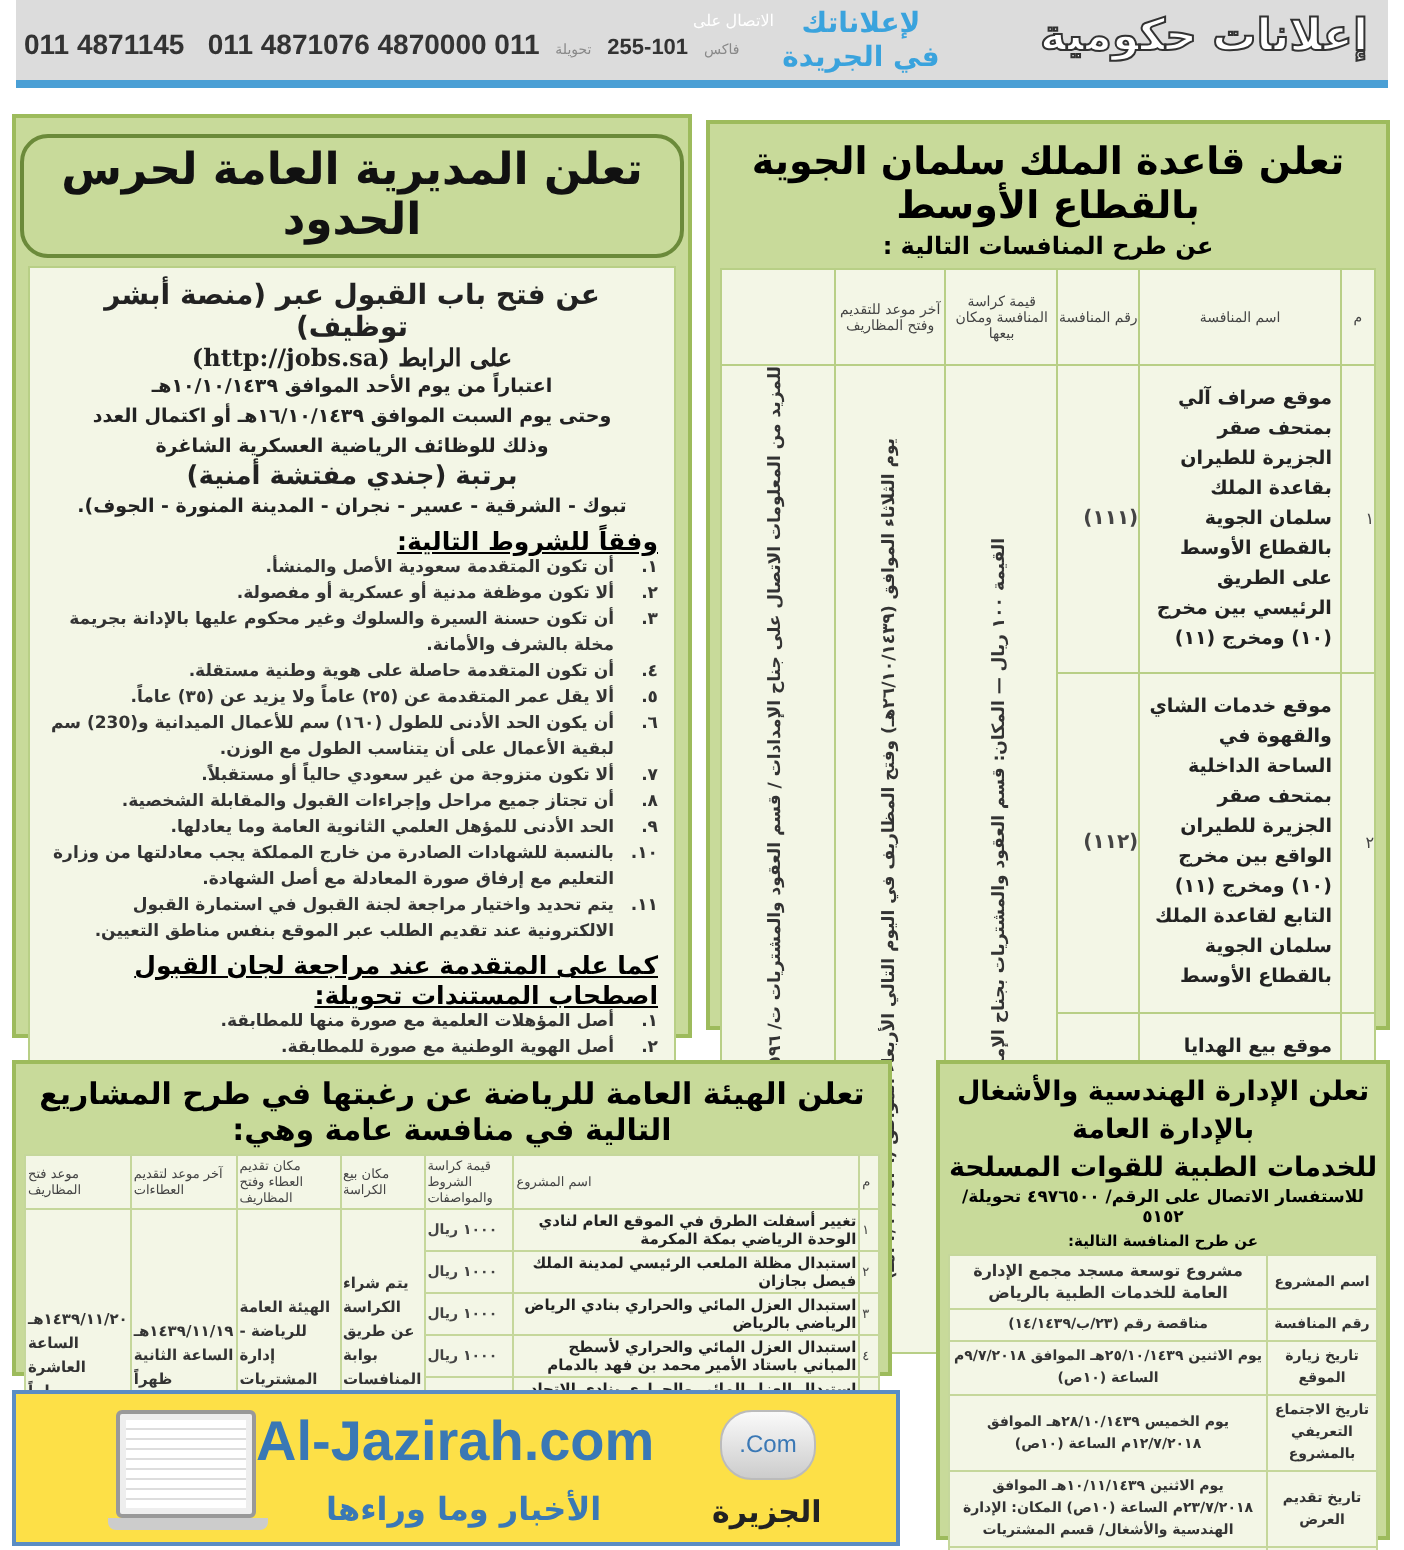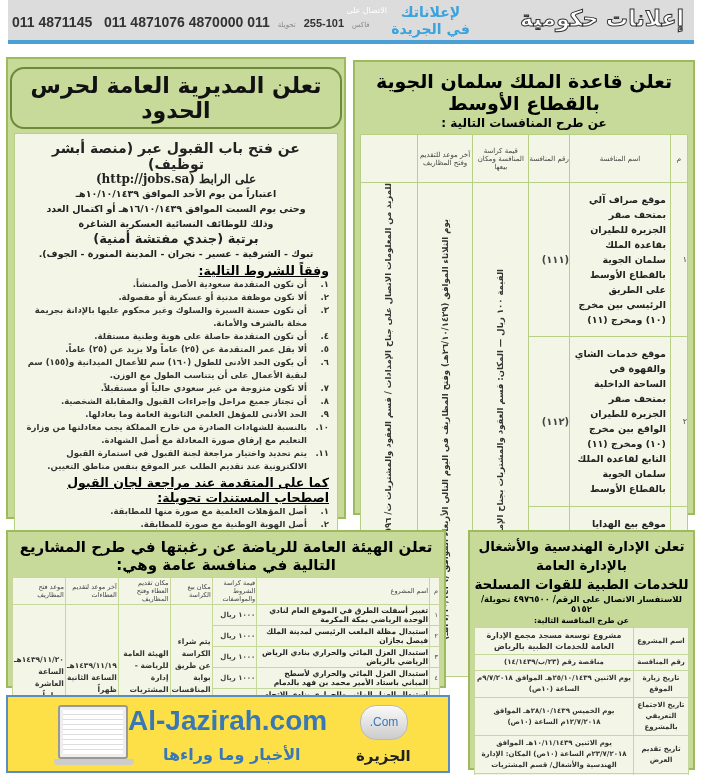--- a/index.html
+++ b/index.html
@@ -31,21 +31,21 @@
 .ab table{direction:rtl;background:#f3f6e6}
 .ab td,.ab th{border:1px solid #b8cf86;font-size:7px;color:#444;font-weight:normal;vertical-align:middle}
 .ab th{height:48px}
 .ab td.name{font-size:9.5px;font-weight:bold;color:#222;line-height:15px;padding:4px}
 .ab td.num{font-size:10px;font-weight:bold;width:42px}
 .ab td.m{width:18px;font-size:8px}
 .vt{writing-mode:vertical-rl;transform:rotate(180deg);font-size:8.5px;font-weight:bold;color:#333;line-height:13px;margin:auto}
 
 .sp .ttl{text-align:center;font-size:15px;font-weight:bold;direction:rtl;margin:6px 0 3px}
 .sp table{direction:rtl;background:#f3f6e6}
-.sp td,.sp th{border:1px solid #c5d79b;font-size:6.5px;color:#444;text-align:right;font-weight:normal;vertical-align:middle;padding:1px}
+.sp td,.sp th{border:1px solid #c5d79b;font-size:6.5px;color:#444;text-align:left;font-weight:normal;vertical-align:middle;padding:1px}
 .sp td.pn{text-align:right;font-size:7.5px;font-weight:bold;color:#222;height:13px}
 .sp td.pr{font-size:7px;font-weight:bold}
 .sp td.big{font-size:7.5px;font-weight:bold;line-height:12px;color:#333}
 
 .md .ttl{text-align:center;font-size:13.5px;font-weight:bold;direction:rtl;line-height:19px;margin-top:5px}
 .md .p{text-align:center;font-size:8.5px;font-weight:bold;direction:rtl}
 .md table{direction:rtl;background:#f3f6e6}
 .md td{border:1px solid #c5d79b;font-size:7px;color:#333;text-align:center;font-weight:bold;vertical-align:middle;padding:2px;line-height:11px}
 .md td.k{width:55px;font-size:7px}
 
@@ -78,31 +78,31 @@
   </div>
 </div>
 
 <div class="box bg" style="left:6px;top:57px;width:340px;height:462px">
   <div class="ttl">تعلن المديرية العامة لحرس الحدود</div>
   <div class="inner">
     <div class="c c1">عن فتح باب القبول عبر (منصة أبشر توظيف)</div>
     <div class="c c2">على الرابط (http://jobs.sa)</div>
     <div class="c c3">اعتباراً من يوم الأحد الموافق ١٠/١٠/١٤٣٩هـ</div>
     <div class="c c3">وحتى يوم السبت الموافق ١٦/١٠/١٤٣٩هـ أو اكتمال العدد</div>
-    <div class="c c3">وذلك للوظائف النسائية العسكرية الشاغرة</div>
+    <div class="c c3">وذلك للوظائف الرياضية العسكرية الشاغرة</div>
     <div class="c c4">برتبة (جندي مفتشة أمنية)</div>
     <div class="c c3">تبوك - الشرقية - عسير - نجران - المدينة المنورة - الجوف).</div>
     <div class="sec">وفقاً للشروط التالية:</div>
     <ol>
       <li><span class="n">١.</span><span>أن تكون المتقدمة سعودية الأصل والمنشأ.</span></li>
       <li><span class="n">٢.</span><span>ألا تكون موظفة مدنية أو عسكرية أو مفصولة.</span></li>
       <li><span class="n">٣.</span><span>أن تكون حسنة السيرة والسلوك وغير محكوم عليها بالإدانة بجريمة مخلة بالشرف والأمانة.</span></li>
       <li><span class="n">٤.</span><span>أن تكون المتقدمة حاصلة على هوية وطنية مستقلة.</span></li>
       <li><span class="n">٥.</span><span>ألا يقل عمر المتقدمة عن (٢٥) عاماً ولا يزيد عن (٣٥) عاماً.</span></li>
-      <li><span class="n">٦.</span><span>أن يكون الحد الأدنى للطول (١٦٠) سم للأعمال الميدانية و(١٥٥) سم لبقية الأعمال على أن يتناسب الطول مع الوزن.</span></li>
+      <li><span class="n">٦.</span><span>أن يكون الحد الأدنى للطول (١٦٠) سم للأعمال الميدانية و(230) سم لبقية الأعمال على أن يتناسب الطول مع الوزن.</span></li>
       <li><span class="n">٧.</span><span>ألا تكون متزوجة من غير سعودي حالياً أو مستقبلاً.</span></li>
       <li><span class="n">٨.</span><span>أن تجتاز جميع مراحل وإجراءات القبول والمقابلة الشخصية.</span></li>
       <li><span class="n">٩.</span><span>الحد الأدنى للمؤهل العلمي الثانوية العامة وما يعادلها.</span></li>
       <li><span class="n">١٠.</span><span>بالنسبة للشهادات الصادرة من خارج المملكة يجب معادلتها من وزارة التعليم مع إرفاق صورة المعادلة مع أصل الشهادة.</span></li>
       <li><span class="n">١١.</span><span>يتم تحديد واختيار مراجعة لجنة القبول في استمارة القبول الالكترونية عند تقديم الطلب عبر الموقع بنفس مناطق التعيين.</span></li>
     </ol>
     <div class="sec">كما على المتقدمة عند مراجعة لجان القبول اصطحاب المستندات تحويلة:</div>
     <ol>
       <li><span class="n">١.</span><span>أصل المؤهلات العلمية مع صورة منها للمطابقة.</span></li>
       <li><span class="n">٢.</span><span>أصل الهوية الوطنية مع صورة للمطابقة.</span></li>

